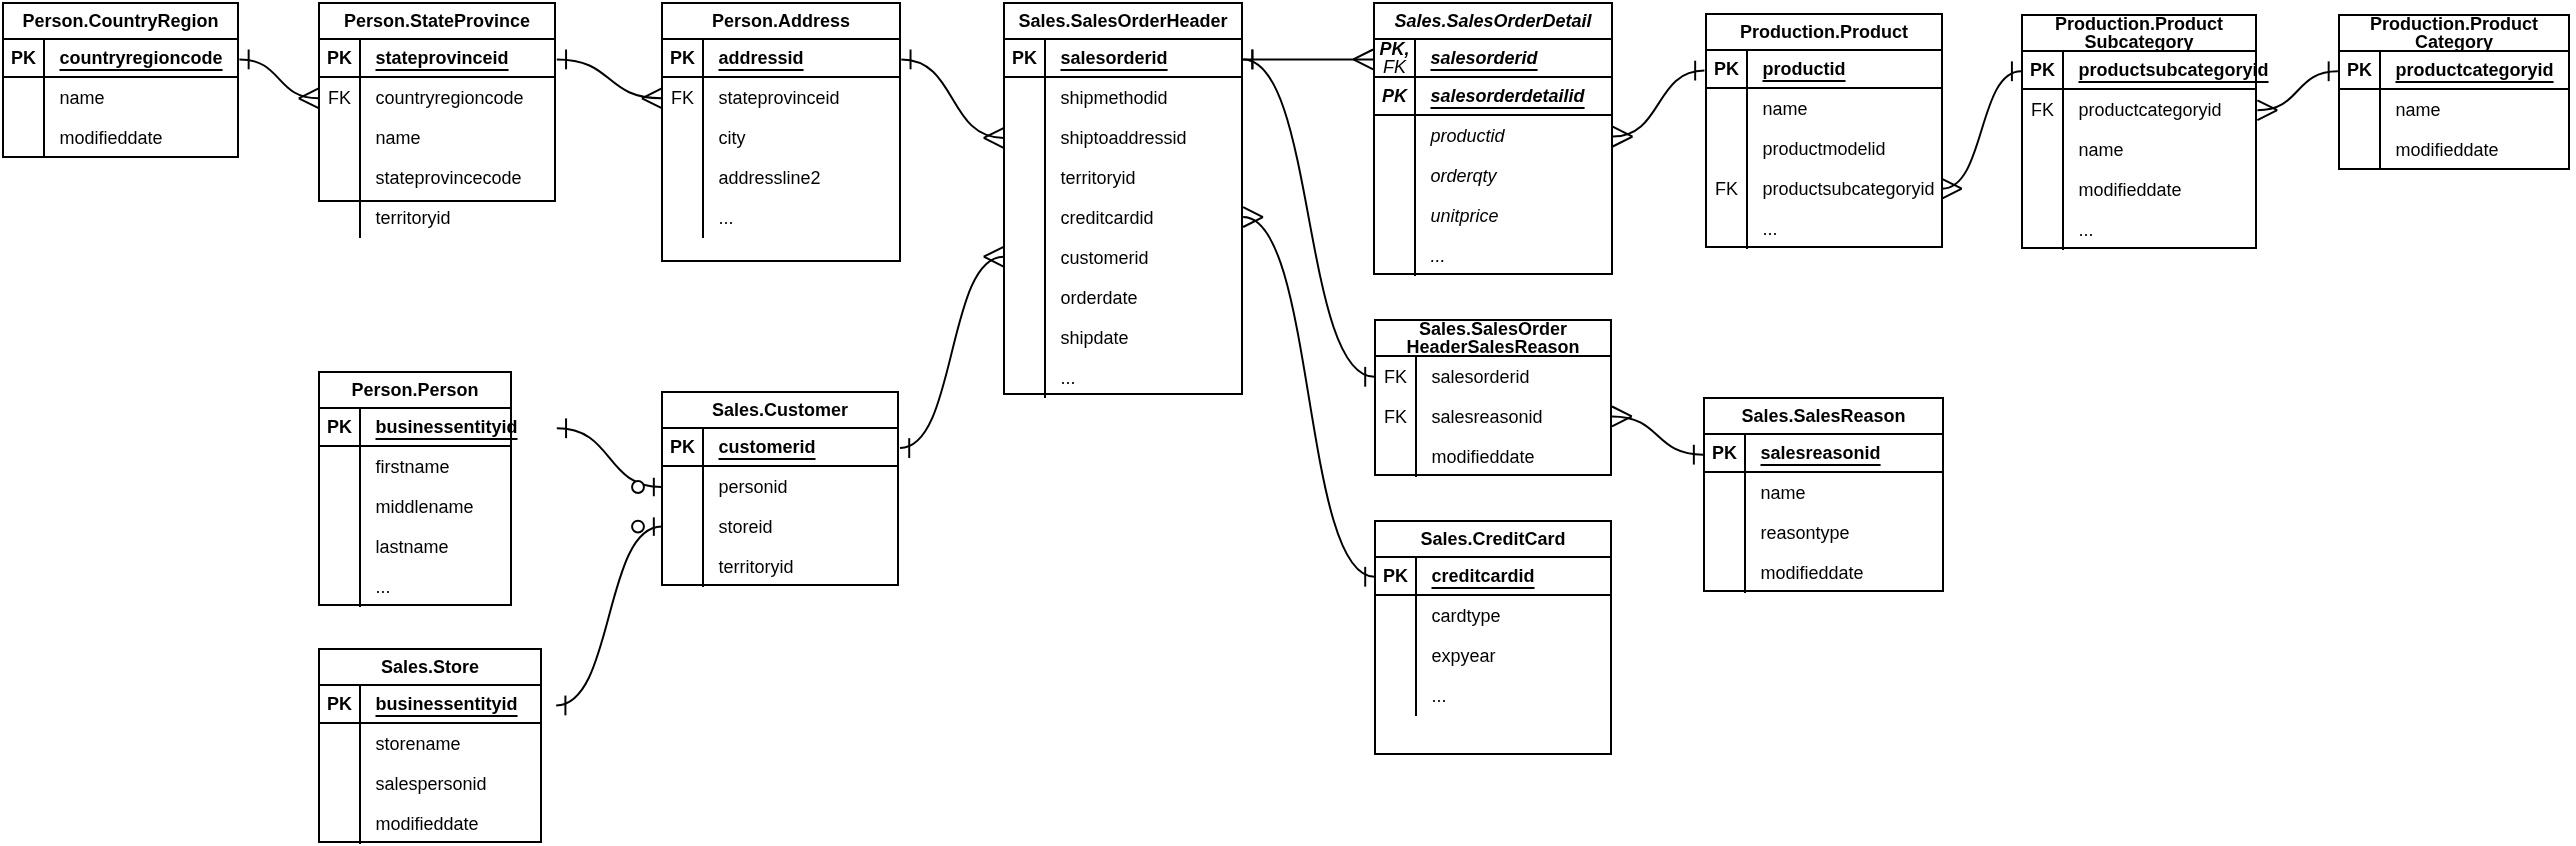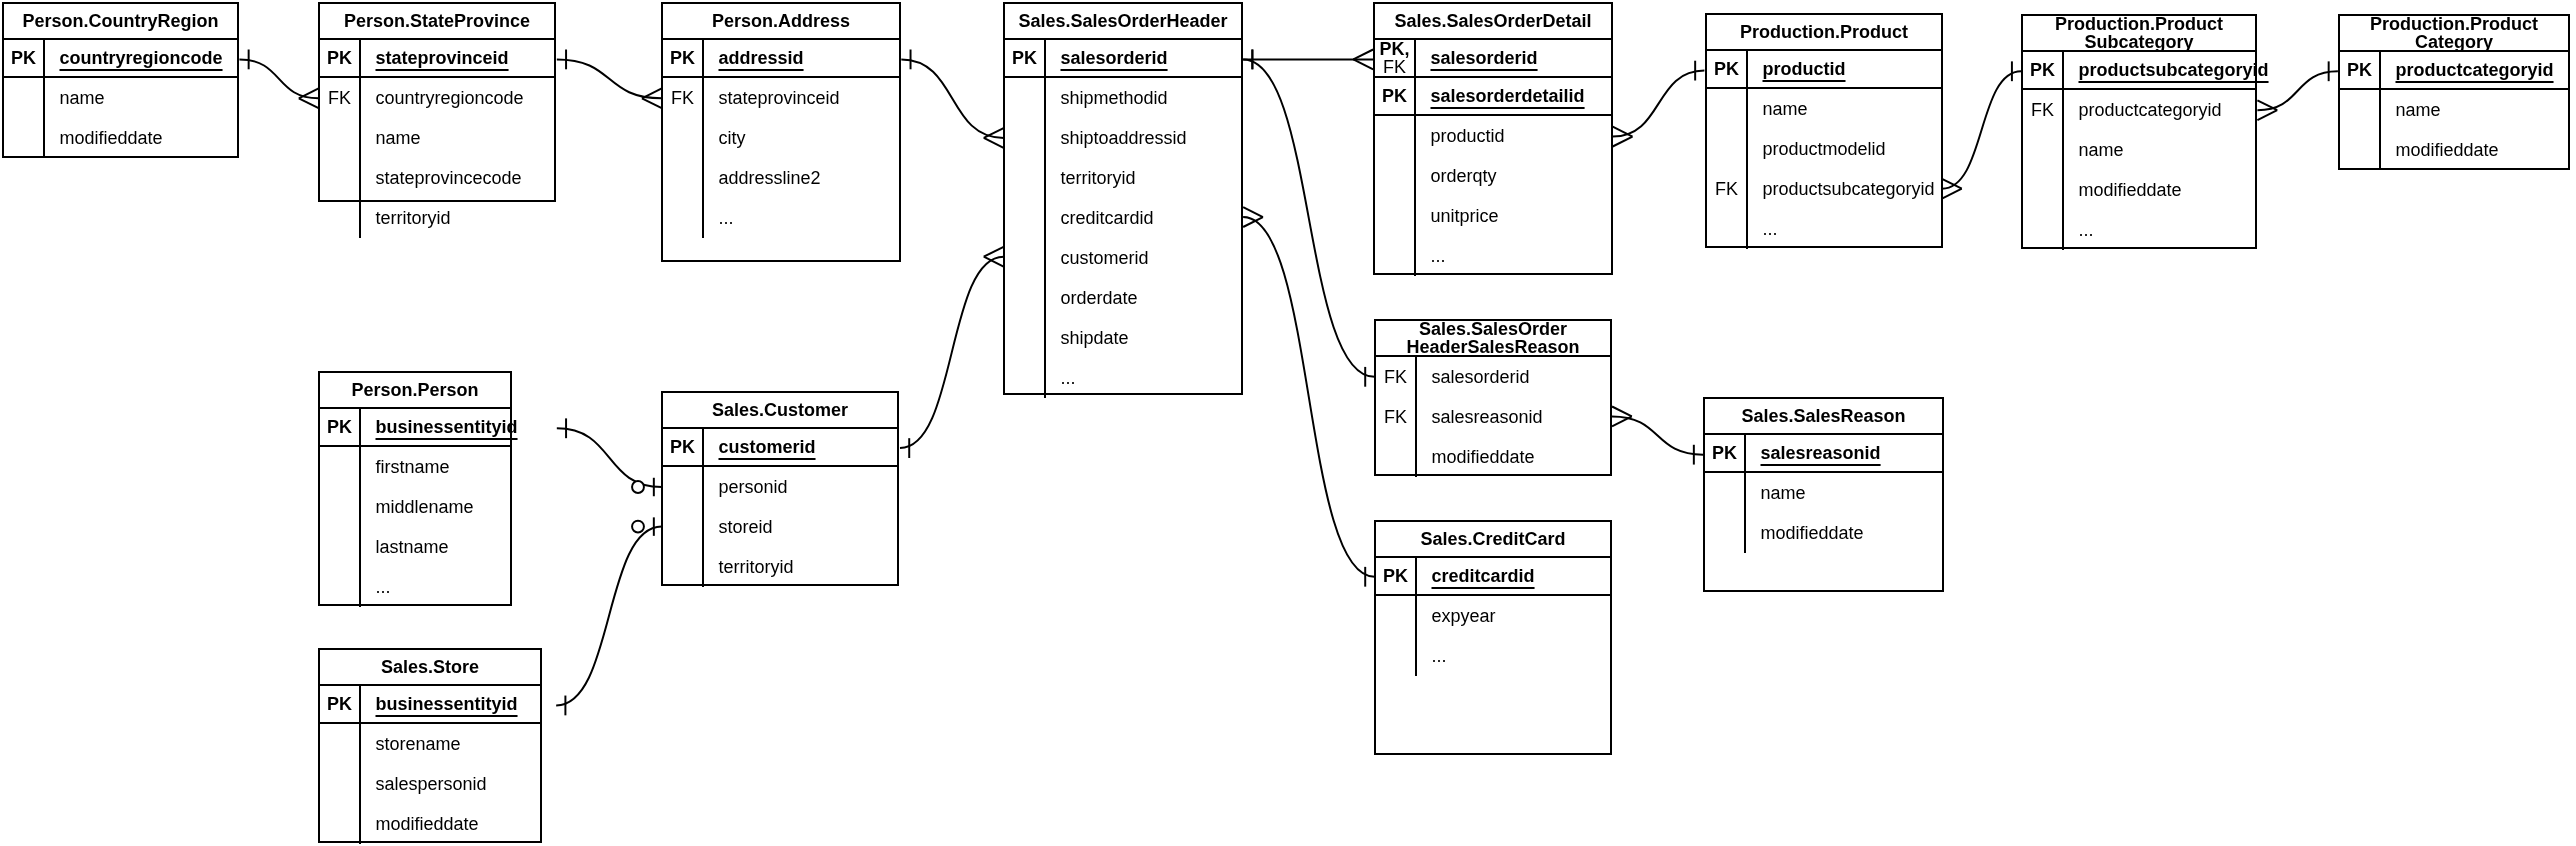--- a/index.html
+++ b/index.html
@@ -233,21 +233,21 @@
         </div>
         <div class="row bodyrow">
           <div class="key"></div>
           <div class="attr">shipdate</div>
         </div>
         <div class="row bodyrow">
           <div class="key"></div>
           <div class="attr">...</div>
         </div>
       </div>
-      <div class="entity" style="left: 1373px; top: 2px; width: 240px; height: 273px;">
+      <div class="entity" style="left: 1373px; top: 2px; width: 240px; height: 273px; font-style: italic;">
         <div class="title">
           <span>Sales.SalesOrderDetail</span>
         </div>
         <div class="row keyrow">
           <div class="key">
             <span class="kl-pk">PK,</span>
             <span class="kl-fk">FK</span>
           </div>
           <div class="attr pk">salesorderid</div>
         </div>
@@ -434,20 +434,24 @@
             <span class="kl-pk">PK</span>
           </div>
           <div class="attr pk">salesreasonid</div>
         </div>
         <div class="row bodyrow">
           <div class="key"></div>
           <div class="attr">name</div>
         </div>
         <div class="row bodyrow">
           <div class="key"></div>
+          <div class="attr">reasontype</div>
+        </div>
+        <div class="row bodyrow">
+          <div class="key"></div>
           <div class="attr">modifieddate</div>
         </div>
       </div>
       <div class="entity" style="left: 318px; top: 648px; width: 224px; height: 195px;">
         <div class="title">
           <span>Sales.Store</span>
         </div>
         <div class="row keyrow">
           <div class="key">
             <span class="kl-pk">PK</span>
@@ -469,20 +473,24 @@
       </div>
       <div class="entity" style="left: 1374px; top: 520px; width: 238px; height: 235px;">
         <div class="title">
           <span>Sales.CreditCard</span>
         </div>
         <div class="row keyrow">
           <div class="key">
             <span class="kl-pk">PK</span>
           </div>
           <div class="attr pk">creditcardid</div>
+        </div>
+        <div class="row bodyrow">
+          <div class="key"></div>
+          <div class="attr">cardtype</div>
         </div>
         <div class="row bodyrow">
           <div class="key"></div>
           <div class="attr">expyear</div>
         </div>
         <div class="row bodyrow">
           <div class="key"></div>
           <div class="attr">...</div>
         </div>
       </div>

